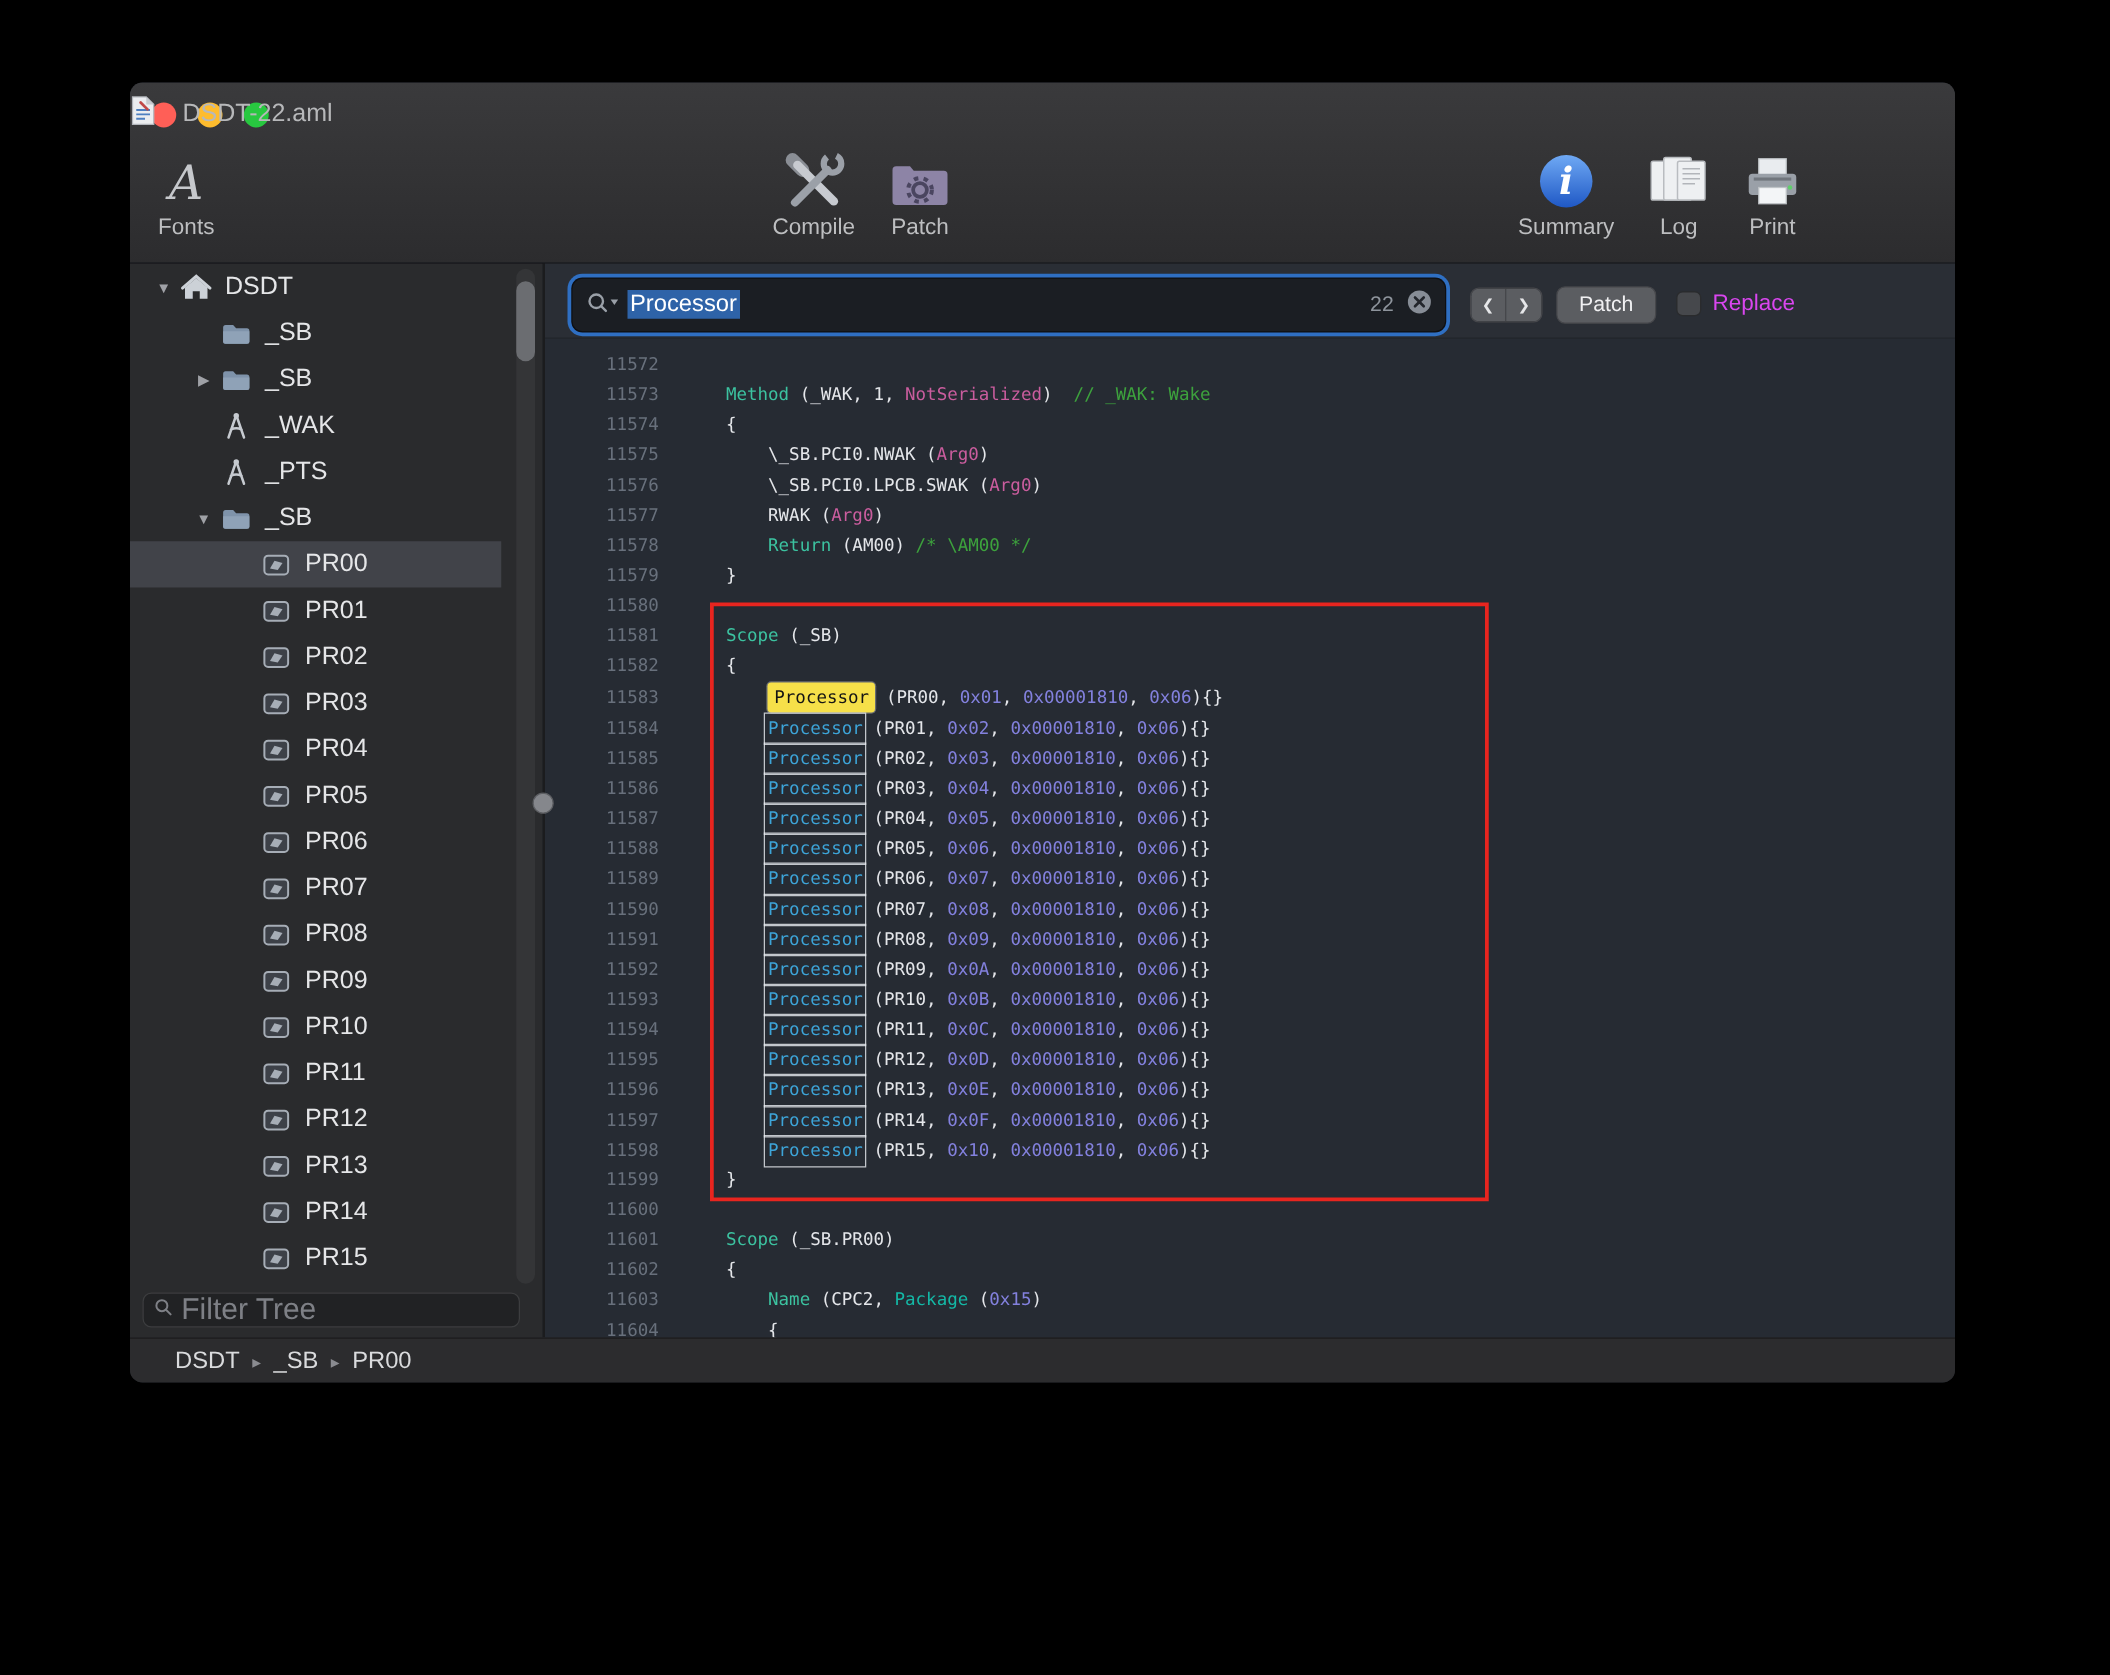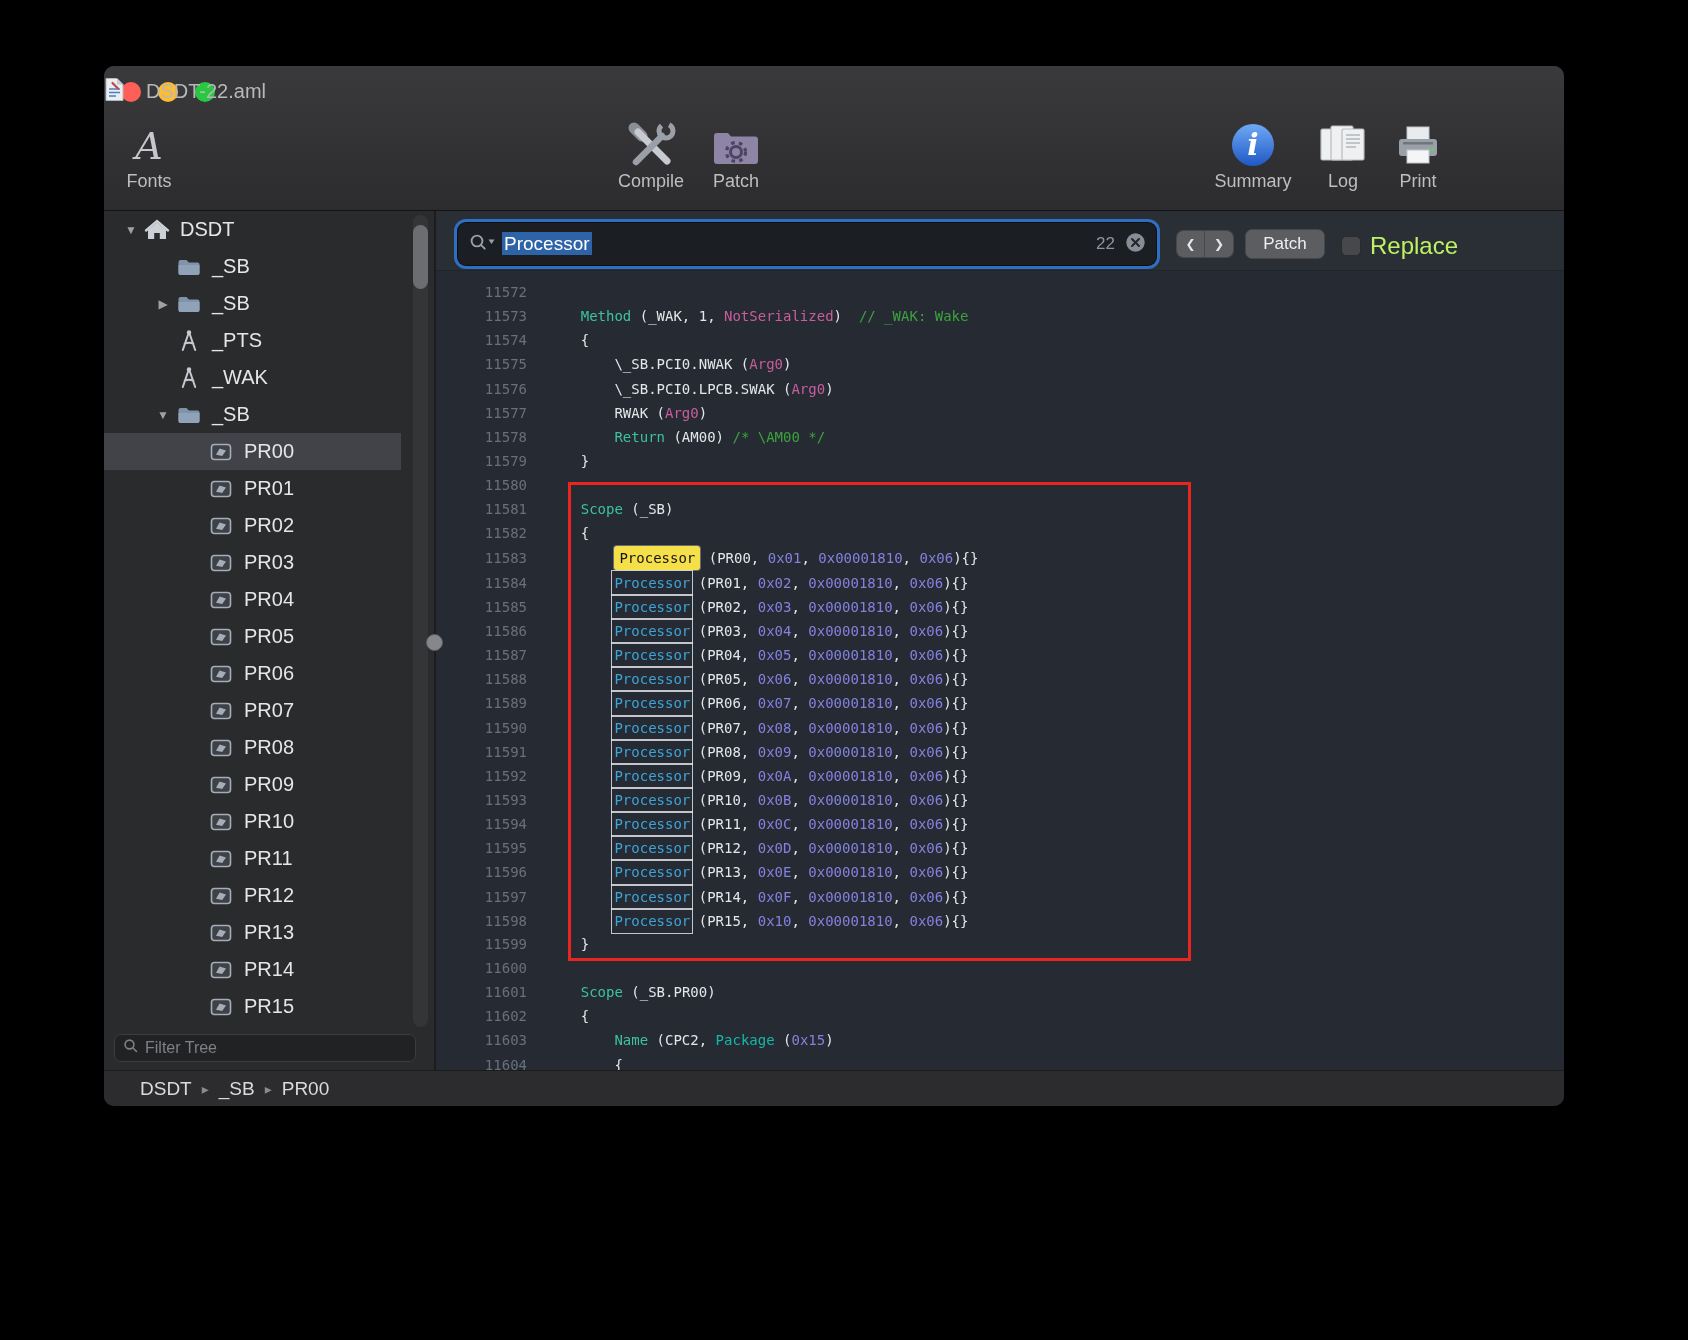--- a/index.html
+++ b/index.html
@@ -40,21 +40,21 @@
                align-items:center; justify-content:center; }
   .tree-label { color:#e5e6e8; font-size:20px; white-space:nowrap; }
   .sb-track { position:absolute; right:6px; top:4px; width:15px; height:812px;
               background:#343537; border-radius:8px; }
   .sb-thumb { position:absolute; left:0; top:10px; width:15px; height:64px;
               background:#6b6d71; border-radius:8px; }
   .filter-box { position:absolute; left:10px; bottom:8px; width:302px; height:28px;
                 background:#212224; border:1px solid #3c3d3f; border-radius:7px;
                 display:flex; align-items:center; padding:0 8px; gap:6px; }
   .filter-box input { flex:1; background:transparent; border:none; outline:none;
-                      color:#d8d9db; font-size:16px; font-family:"Liberation Sans",sans-serif; }
+                      color:#d8d9db; font-size:24px; font-family:"Liberation Sans",sans-serif; }
   .filter-box input::placeholder { color:#7e8086; }
 
   .divider { position:absolute; left:330px; top:0; width:2px; height:100%; background:#1b1c1e; }
   .splitter-knob { position:absolute; left:322px; top:423px; width:17px; height:17px;
                    border-radius:50%; background:#85878c; border:1px solid #5c5e62; z-index:5; }
 
   .main { position:absolute; left:332px; top:0; width:1128px; height:100%;
           background:#262b33; }
 
   
@@ -73,21 +73,21 @@
              display:flex; align-items:center; justify-content:center; }
   .seg-btn:first-child { border-right:1px solid #46474b; }
   .done-btn { position:absolute; left:809px; top:18px; width:80px; height:30px;
               background:#5b5d61; border:1px solid #46474b; border-radius:7px;
               color:#f0f0f2; font-size:17px; display:flex; align-items:center;
               justify-content:center; }
   .replace-wrap { position:absolute; left:905px; top:21px; display:flex;
                   align-items:center; gap:9px; }
   .checkbox { width:20px; height:20px; background:#46484c; border:1px solid #2a2b2d;
               border-radius:5px; }
-  .replace-label { color:#bef264; font-size:24px; }
+  .replace-label { color:#d946ef; font-size:18px; }
 
   
   .editor { position:absolute; left:0; top:60px; width:100%; height:799px;
             overflow:hidden; padding-top:9px;
             font-family:"DejaVu Sans Mono", monospace; font-size:14px; }
   .code-line { height:24.15px; line-height:24.15px; white-space:pre; padding-left:8px; }
   .line-num { display:inline-block; width:98px; padding-right:15px; text-align:right;
               color:#68707c; }
   .code-text { padding-left:5px; }
   .tok-p { color:#e4e6ea; }
@@ -245,31 +245,31 @@
             <span class="tree-label">_SB</span>
           </div>
           <div class="tree-row" style="padding-left: 46px;">
             <span class="disclosure"></span>
             <span class="tree-icon">
               <svg width="26" height="26" viewBox="0 0 26 26">
                 <path d="M13 4 L6.8 22 M13 4 L19.2 22 M8.7 15.7 Q13 13.6 17.3 15.7" stroke="#c6cad0" stroke-width="2" fill="none" stroke-linecap="round"></path>
                 <circle cx="13" cy="4.5" r="2.2" fill="#c6cad0"></circle>
               </svg>
             </span>
-            <span class="tree-label">_PTS</span>
+            <span class="tree-label">_WAK</span>
           </div>
           <div class="tree-row" style="padding-left: 46px;">
             <span class="disclosure"></span>
             <span class="tree-icon">
               <svg width="26" height="26" viewBox="0 0 26 26">
                 <path d="M13 4 L6.8 22 M13 4 L19.2 22 M8.7 15.7 Q13 13.6 17.3 15.7" stroke="#c6cad0" stroke-width="2" fill="none" stroke-linecap="round"></path>
                 <circle cx="13" cy="4.5" r="2.2" fill="#c6cad0"></circle>
               </svg>
             </span>
-            <span class="tree-label">_WAK</span>
+            <span class="tree-label">_PTS</span>
           </div>
           <div class="tree-row" style="padding-left: 46px;">
             <span class="disclosure">▼</span>
             <span class="tree-icon">
               <svg width="26" height="26" viewBox="0 0 26 26">
                 <path d="M2.5 8 a2 2 0 0 1 2-2 h6 l2.4 2.6 H21.5 a2 2 0 0 1 2 2 V19 a2 2 0 0 1 -2 2 H4.5 a2 2 0 0 1 -2-2 Z" fill="#7f93aa"></path>
                 <path d="M2.5 11 H23.5 V19 a2 2 0 0 1 -2 2 H4.5 a2 2 0 0 1 -2-2 Z" fill="#8fa2b7"></path>
               </svg>
             </span>
             <span class="tree-label">_SB</span>

